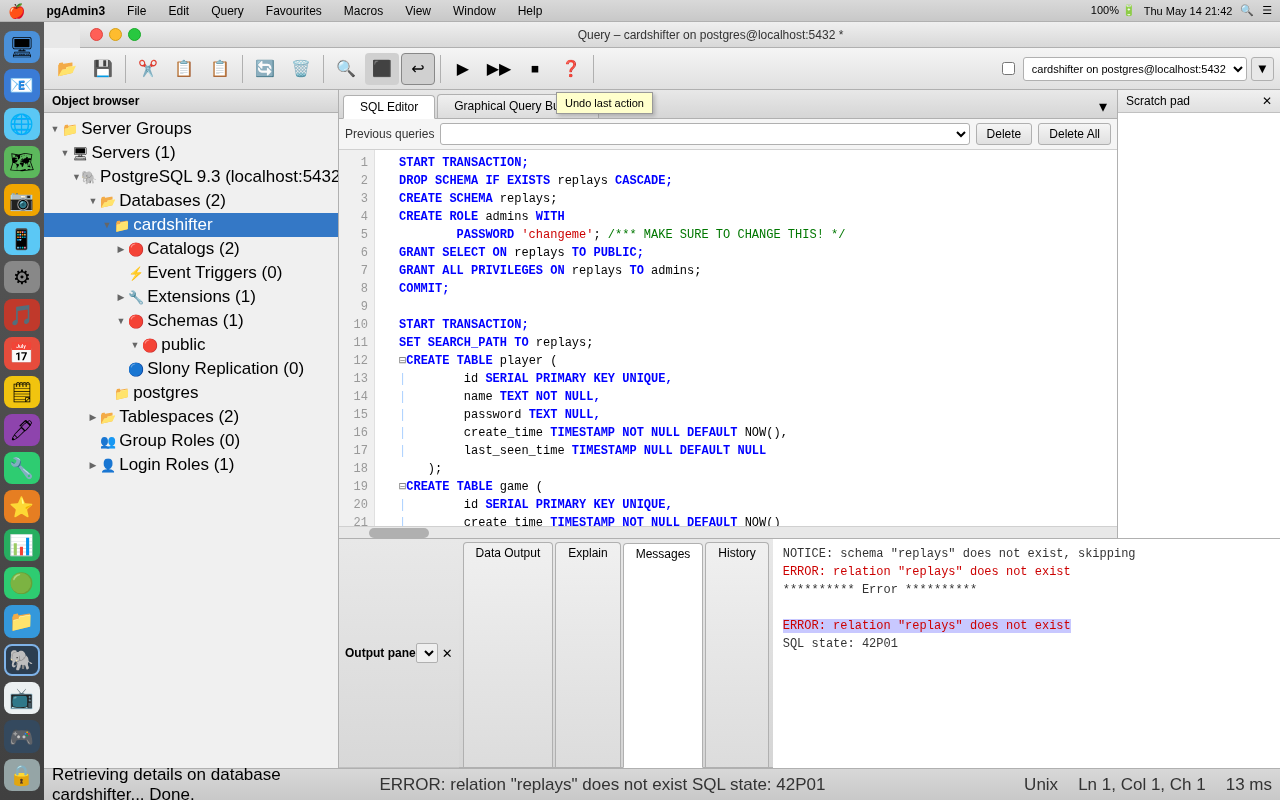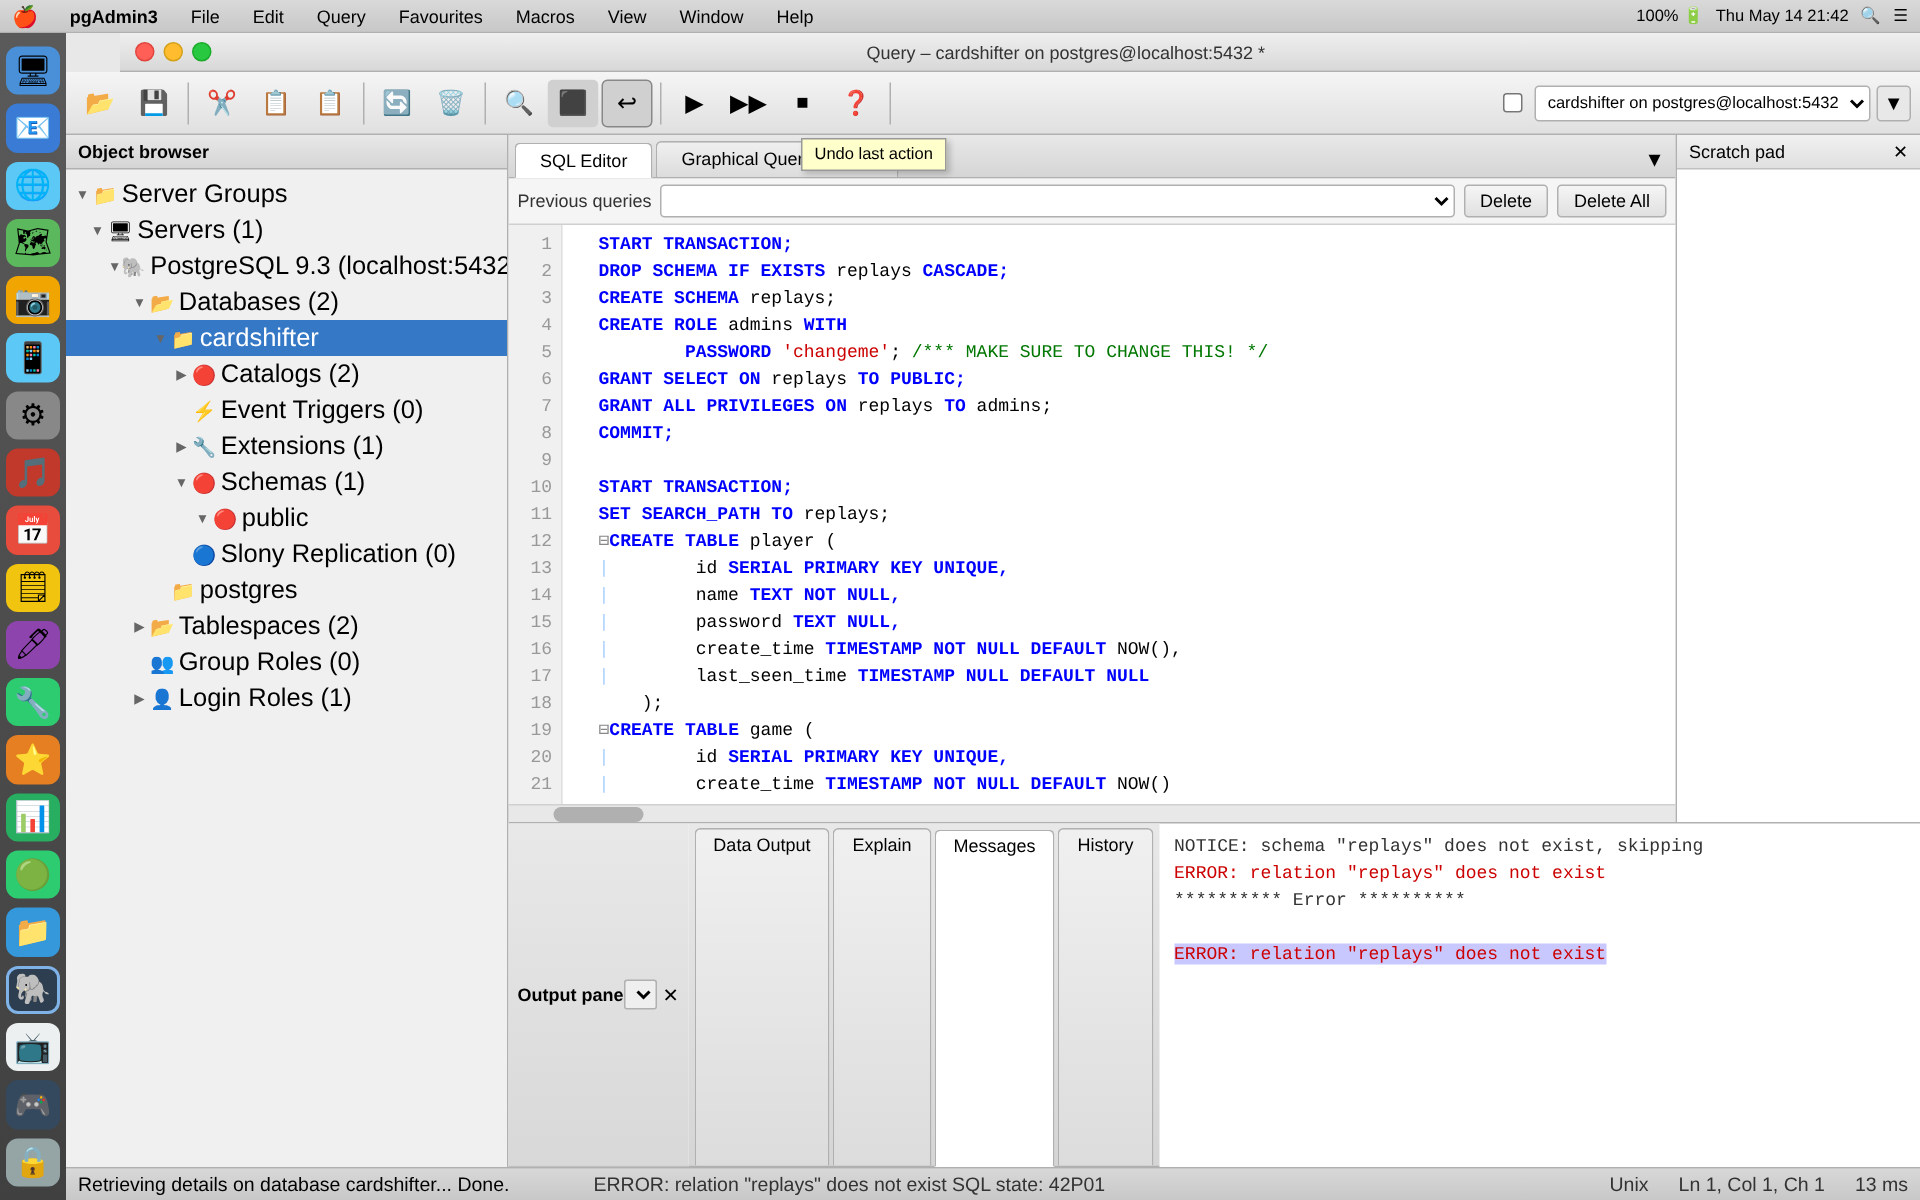--- a/index.html
+++ b/index.html
@@ -369,27 +369,27 @@
       overflow: auto;
       line-height: 18px;
     }
     .error-line { color: #cc0000; }
     .error-highlight { background: #c8c8ff; color: #cc0000; }
     .notice-line { color: #333; }
     .sql-state { color: #333; }
 
     
     #status-bar {
-      height: 22px;
+      height: 32px;
       background: linear-gradient(to bottom, #d8d8d8, #c8c8c8);
       border-top: 1px solid #b0b0b0;
       display: flex;
       align-items: center;
       padding: 0 8px;
-      font-size: 13px;
+      font-size: 17px;
       gap: 10px;
     }
     #status-left { flex: 1; }
     #status-right { display: flex; gap: 20px; }
     .status-item { color: #333; }
 
     
     #editor-hscroll {
       height: 12px;
       background: #e8e8e8;
@@ -469,21 +469,21 @@
     <button class="toolbar-btn">✂️</button>
     <button class="toolbar-btn">📋</button>
     <button class="toolbar-btn">📋</button>
     <div class="toolbar-separator"></div>
     <button class="toolbar-btn">🔄</button>
     <button class="toolbar-btn">🗑️</button>
     <div class="toolbar-separator"></div>
     <button class="toolbar-btn">🔍</button>
     <button class="toolbar-btn" style="background:#d0d0d0;">⬛</button>
     <button class="toolbar-btn" style="position:relative; background:#d0d0d0; border-color: #888;">↩</button>
-    <div class="toolbar-tooltip" style="left: 490px;">Undo last action</div>
+    <div class="toolbar-tooltip" style="left: 512px;">Undo last action</div>
     <div class="toolbar-separator"></div>
     <button class="toolbar-btn">▶</button>
     <button class="toolbar-btn">▶▶</button>
     <button class="toolbar-btn">⏹</button>
     <button class="toolbar-btn">❓</button>
     <div class="toolbar-separator"></div>
     <div id="connection-bar">
       <input type="checkbox" style="margin-right: 4px;">
       <select id="connection-select">
         <option>cardshifter on postgres@localhost:5432</option>
@@ -679,20 +679,21 @@
               <div class="output-tab">Explain</div>
               <div class="output-tab active">Messages</div>
               <div class="output-tab">History</div>
             </div>
             <div id="output-content">
               <div class="notice-line">NOTICE:  schema "replays" does not exist, skipping</div>
               <div class="error-line">ERROR:  relation "replays" does not exist</div>
               <div class="notice-line">********** Error **********</div>
               <div>&nbsp;</div>
               <div><span class="error-highlight">ERROR: relation "replays" does not exist</span></div>
+              <div class="sql-state">SQL state: 42P01</div>
             </div>
           </div>
         </div>
       </div>
     </div>
   </div>
 
   <div id="status-bar">
     <span id="status-left">Retrieving details on database cardshifter... Done.</span>
     <span style="flex:2; color:#333;">ERROR: relation "replays" does not exist SQL state: 42P01</span>

